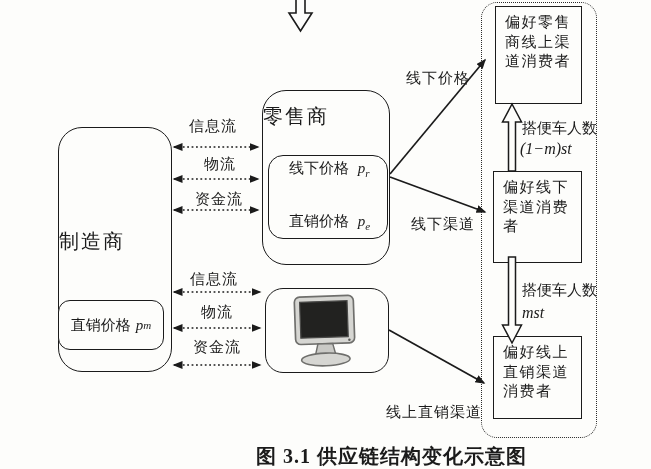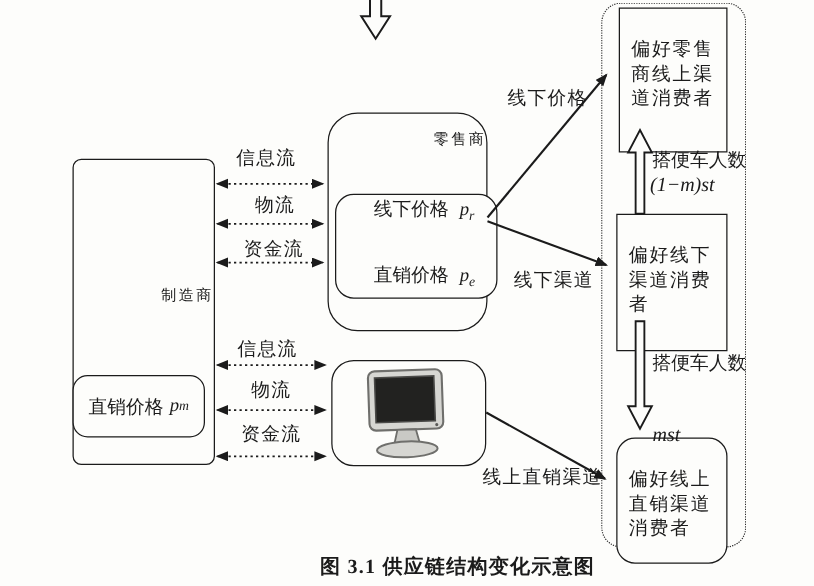--- a/index.html
+++ b/index.html
@@ -1,55 +1,55 @@
 <!DOCTYPE html>
 <html><head>
 <meta charset="utf-8">
 <style>
   html,body{margin:0;padding:0;background:#ffffff;}
   .canvas{
     position:relative;width:651px;height:469px;background:#fdfdfb;
     font-family:"Liberation Serif","DejaVu Serif",serif;color:#1b1b1b;overflow:hidden;
   }
   
-  .rbox{position:absolute;border:1.6px solid #1b1b1b;border-radius:7px;background:#fdfdfb;}
+  .rbox{position:absolute;border:1.6px solid #1b1b1b;border-radius:24px;background:#fdfdfb;}
   .ibox{position:absolute;border:1.5px solid #1b1b1b;border-radius:12px;background:#fdfdfb;
         display:flex;align-items:center;justify-content:center;font-size:15px;white-space:nowrap;}
   .ibox i{font-style:italic;margin-left:5px;font-size:15px;}
   .ibox sub{font-style:italic;font-size:11px;}
-  .title{position:absolute;width:100%;text-align:right;font-size:12px;letter-spacing:2px;font-family:Liberation Serif, serif;}
+  .title{position:absolute;width:100%;text-align:left;font-size:20px;letter-spacing:2px;font-family:Liberation Serif, serif;}
   
   .dashedbox{position:absolute;border:1.6px dotted #2a2a2a;border-radius:16px;background:transparent;}
   .cbox{position:absolute;border:1.5px solid #1b1b1b;background:#fdfdfb;font-size:15px;
-        line-height:19.5px;letter-spacing:1.5px;word-break:break-all;padding:24px 9px 0 9px;}
+        line-height:19.5px;letter-spacing:1.5px;word-break:break-all;padding:6px 9px 0 9px;}
   
   .lbl{position:absolute;font-size:15px;white-space:nowrap;letter-spacing:1px;}
   .formula{position:absolute;font-size:16px;font-style:italic;white-space:nowrap;
            font-family:"Liberation Serif","DejaVu Serif",serif;}
-  .caption{position:absolute;font-size:16px;font-weight:bold;white-space:nowrap;letter-spacing:1px;}
+  .caption{position:absolute;font-size:20px;font-weight:bold;white-space:nowrap;letter-spacing:1px;}
   svg.overlay{position:absolute;left:0;top:0;pointer-events:none;}
 </style>
 </head>
 <body>
 
 <div class="canvas">
 
   <div class="rbox" style="left:58px;top:127px;width:112px;height:243px;">
     <div class="title" style="top:100px;">制造商</div>
   </div>
   <div class="ibox" style="left:58px;top:300px;width:104px;height:48px;">
     <span>直销价格</span>
       <i>p</i>
       <sub>m</sub>
   </div>
 
   <div class="rbox" style="left:262px;top:90px;width:126px;height:173px;border-radius:24px;">
     <div class="title" style="top:12px;">零售商</div>
   </div>
-  <div class="ibox" style="left:268px;top:155px;width:110px;height:82px;border-radius:15px;flex-direction:column;align-items:flex-start;padding-left:30px;width:98px;gap:20px;">
+  <div class="ibox" style="left:268px;top:155px;width:110px;height:82px;border-radius:15px;flex-direction:column;align-items:flex-start;padding-left:20px;width:98px;gap:20px;">
     <div style="line-height:28px;">
       <span>线下价格</span> <i>p</i><sub>r</sub>
     </div>
     <div style="line-height:28px;">
       <span>直销价格</span> <i>p</i><sub>e</sub>
     </div>
   </div>
 
   <div class="rbox" style="left:265px;top:288px;width:122px;height:83px;border-radius:18px;">
     <svg width="78" height="78" viewBox="0 0 66 74" style="position:absolute;left:22px;top:4px;transform:rotate(-2deg);">
@@ -60,38 +60,38 @@
       <ellipse cx="31" cy="63" rx="23" ry="6" fill="#d6d6d2" stroke="#6f6f6c" stroke-width="1.5"></ellipse>
     </svg>
   </div>
 
   <div class="dashedbox" style="left:481px;top:2px;width:114px;height:434px;"></div>
 
   <div class="cbox" style="left:495px;top:6px;width:67px;height:90px;">偏好零售商线上渠道消费者</div>
 
   <div class="cbox" style="left:493px;top:171px;width:69px;height:84px;">偏好线下渠道消费者</div>
 
-  <div class="cbox" style="left:493px;top:350px;width:69px;height:75px;border-radius:15px;">偏好线上直销渠道消费者</div>
+  <div class="cbox" style="left:493px;top:336px;width:69px;height:75px;">偏好线上直销渠道消费者</div>
 
   <div class="lbl" style="left:189px;top:117px;">信息流</div>
   <div class="lbl" style="left:204px;top:155px;">物流</div>
   <div class="lbl" style="left:195px;top:190px;">资金流</div>
 
   <div class="lbl" style="left:190px;top:270px;">信息流</div>
   <div class="lbl" style="left:201px;top:303px;">物流</div>
   <div class="lbl" style="left:193px;top:338px;">资金流</div>
 
   <div class="lbl" style="left:406px;top:69px;">线下价格</div>
   <div class="lbl" style="left:411px;top:215px;text-align:center;">线下渠道</div>
-  <div class="lbl" style="left:386px;top:372px;">线上直销渠道</div>
+  <div class="lbl" style="left:386px;top:403px;">线上直销渠道</div>
 
   <div class="lbl" style="left:522px;top:119px;letter-spacing:0;">搭便车人数</div>
   <div class="formula" style="left:520px;top:140px;">(1−m)st</div>
   <div class="lbl" style="left:522px;top:281px;letter-spacing:0;">搭便车人数</div>
-  <div class="formula" style="left:522px;top:304px;margin-top:36px;">mst</div>
+  <div class="formula" style="left:522px;top:304px;">mst</div>
 
   <div class="caption" style="left:256px;top:443px;">图 3.1  供应链结构变化示意图</div>
 
   <svg class="overlay" width="651" height="469" viewBox="0 0 651 469">
     <defs>
       <marker id="mE" markerUnits="userSpaceOnUse" markerWidth="12" markerHeight="10" refX="8.5" refY="4" orient="auto">
         <path d="M0,0 L10,4 L0,8 Z" fill="#1b1b1b"></path>
       </marker>
       <marker id="mS" markerUnits="userSpaceOnUse" markerWidth="12" markerHeight="10" refX="8.5" refY="4" orient="auto-start-reverse">
         <path d="M0,0 L10,4 L0,8 Z" fill="#1b1b1b"></path>

